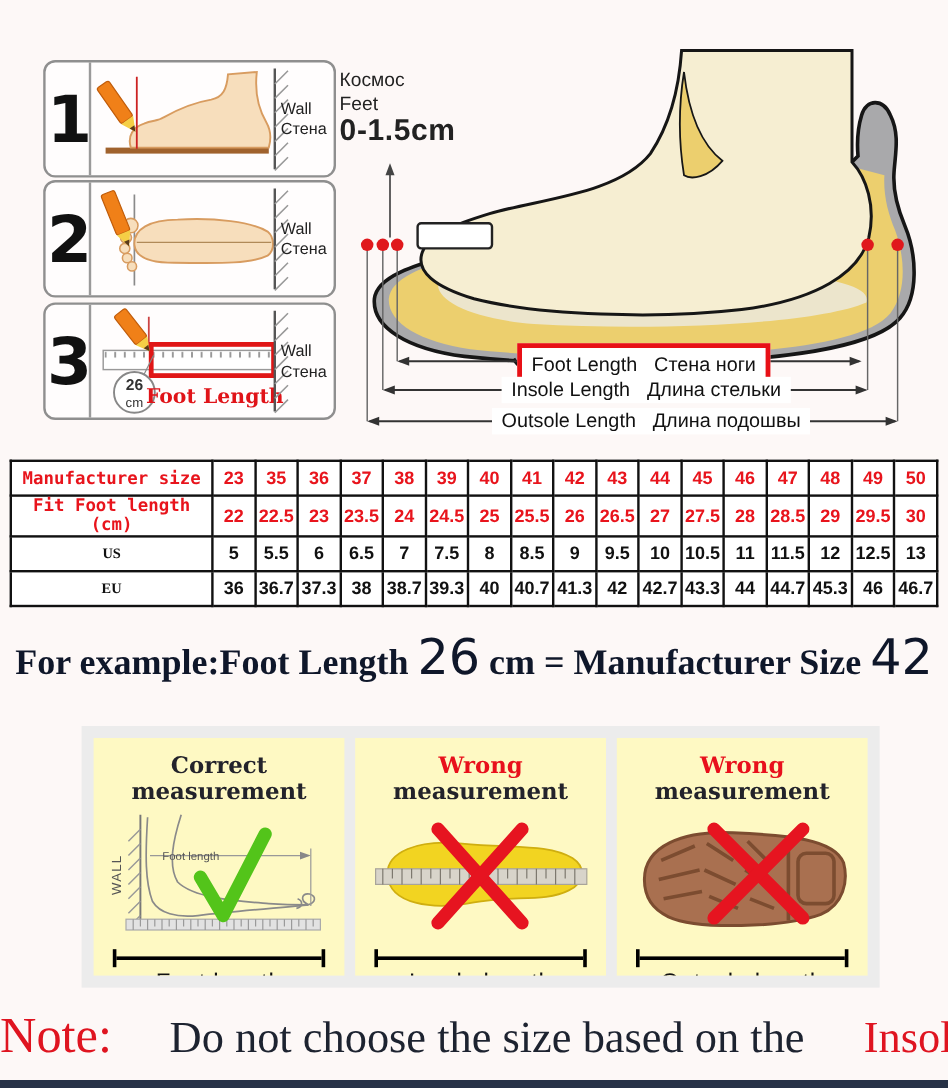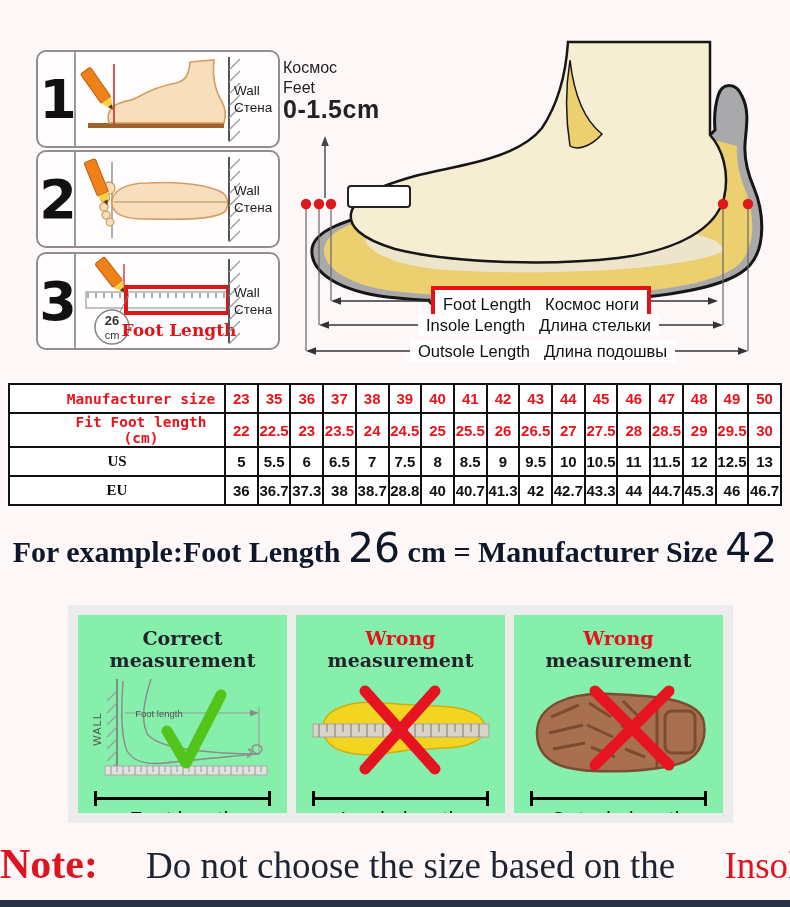--- a/index.html
+++ b/index.html
@@ -46,53 +46,53 @@
     position:absolute;left:8px;top:383px;width:774px;
     border-collapse:collapse;table-layout:fixed;background:#fff;
   }
   table.size-table th,table.size-table td{
     border:2px solid #111;height:27px;text-align:center;vertical-align:middle;
     font-weight:bold;font-size:15px;padding:0;
   }
   table.size-table th{width:166px;}
   table.size-table .red{color:#e8141c;}
   table.size-table .black{color:#111;}
-  table.size-table th.red{font-family:"DejaVu Sans Mono", monospace;font-size:14.5px;padding-left:48px;}
-  table.size-table th.black{font-family:"Liberation Serif", serif;font-size:15px;}
+  table.size-table th.red{font-family:"DejaVu Sans Mono", monospace;font-size:14.5px;}
+  table.size-table th.black{font-family:"Liberation Serif", serif;font-size:12px;}
 
   
   .example-line{
     position:absolute;left:0;top:524px;width:100%;text-align:center;
     color:#0f172a;font-family:"Liberation Serif", serif;font-weight:bold;font-size:30px;
   }
   .example-line .big{font-family:"DejaVu Sans", sans-serif;font-weight:normal;font-size:41px;}
 
   
   .panels-wrap{
     position:absolute;left:68px;top:605px;width:665px;height:218px;
     background:#ececec;display:flex;gap:9px;padding:10px;box-sizing:border-box;
   }
-  .m-panel{flex:1;background:#86efac;text-align:center;overflow:hidden;}
+  .m-panel{flex:1;background:#fef9c3;text-align:center;overflow:hidden;}
   .m-title{
     margin-top:12px;font-family:"DejaVu Serif", serif;font-weight:bold;font-size:19px;color:#23232b;
   }
   .m-art{display:block;margin:2px auto 0;}
   .bracket{
     height:15px;width:82%;margin:0 auto;
     border-left:3px solid #000;border-right:3px solid #000;
     background:linear-gradient(#000,#000) center/100% 3px no-repeat;
   }
   .m-caption{font-size:20px;color:#111;margin-top:2px;font-weight:500;letter-spacing:.5px;}
 
   
   .note-bar{
     position:absolute;left:0;top:836px;width:100%;text-align:center;line-height:56px;white-space:nowrap;
     font-family:"Liberation Serif", serif;
   }
-  .note-bar .note-word{font-size:42px;font-weight:bold;color:#df1420;margin-right:8px;}
+  .note-bar .note-word{font-size:42px;font-weight:normal;color:#df1420;margin-right:8px;}
   .note-bar .seg{font-size:37px;color:#1d2330;margin-left:40px;}
   .note-bar .seg.red{color:#df1420;}
 
   .bottom-bar{position:absolute;left:0;top:900px;width:100%;height:7px;background:#273247;}
 </style>
 </head>
 <body>
 
 <div class="step-panel" style="top:50px">
   <div class="step-number">1</div>
@@ -231,21 +231,21 @@
 </svg>
 
 <div class="kosmos">
   <div class="l1">Космос</div>
   <div class="l2">Feet</div>
   <div class="l3">0-1.5cm</div>
 </div>
 
 <div class="meas-label boxed" style="left:431px;top:286px;height:28px">
   <span>Foot Length</span>
-  <span>Космос ноги</span>
+  <span>Стена ноги</span>
 </div>
 <div class="meas-label" style="left:418px;top:314px;height:22px">
   <span>Insole Length</span>
   <span>Длина стельки</span>
 </div>
 <div class="meas-label" style="left:410px;top:340px;height:22px">
   <span>Outsole Length</span>
   <span>Длина подошвы</span>
 </div>
 
@@ -311,21 +311,21 @@
         <td class="black">12.5</td>
         <td class="black">13</td>
       </tr>
       <tr>
         <th class="black">EU</th>
         <td class="black">36</td>
         <td class="black">36.7</td>
         <td class="black">37.3</td>
         <td class="black">38</td>
         <td class="black">38.7</td>
-        <td class="black">28.8</td>
+        <td class="black">39.3</td>
         <td class="black">40</td>
         <td class="black">40.7</td>
         <td class="black">41.3</td>
         <td class="black">42</td>
         <td class="black">42.7</td>
         <td class="black">43.3</td>
         <td class="black">44</td>
         <td class="black">44.7</td>
         <td class="black">45.3</td>
         <td class="black">46</td>

